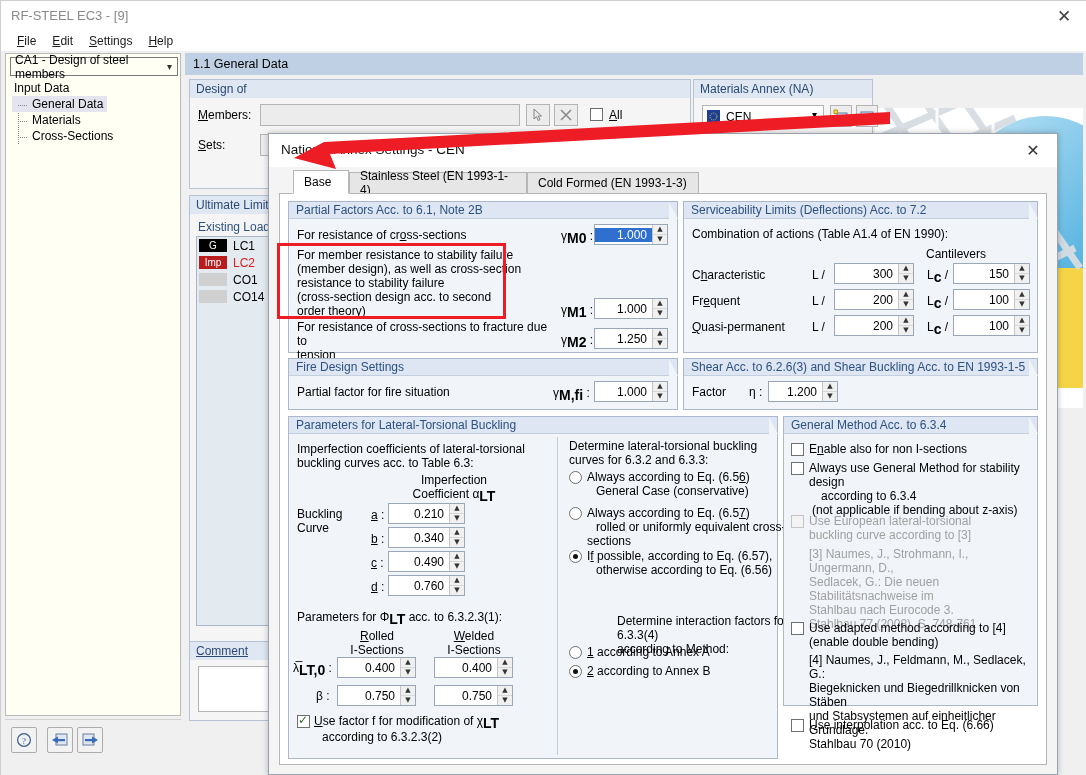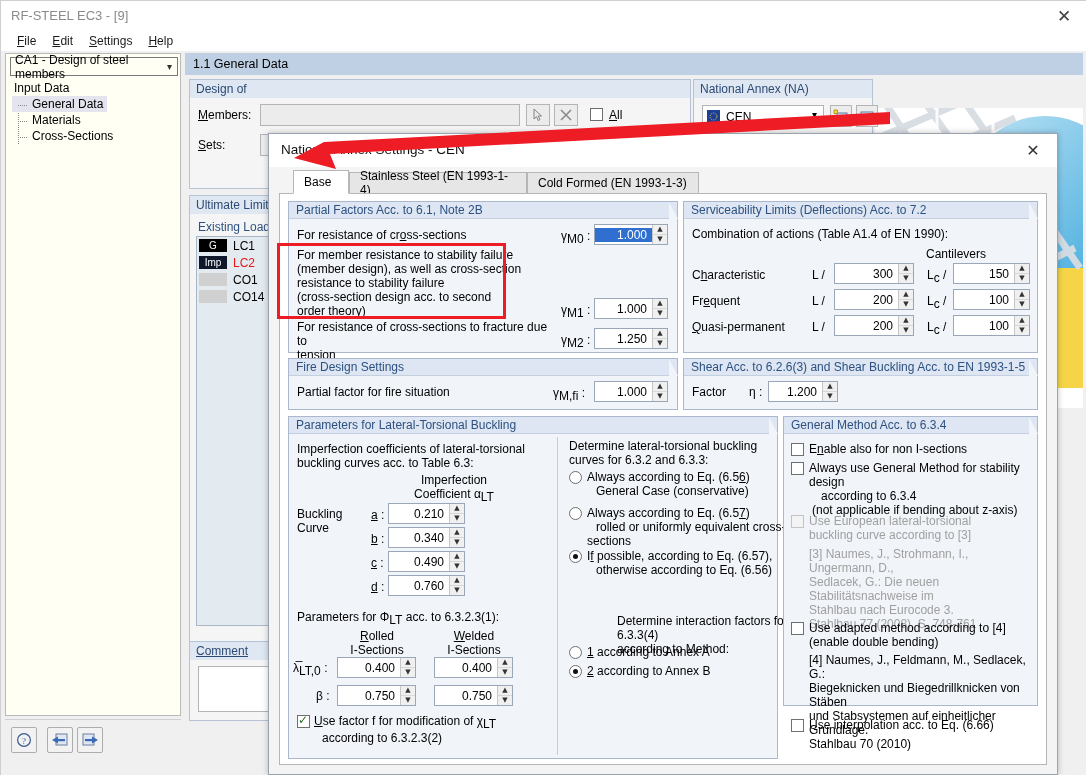--- a/index.html
+++ b/index.html
@@ -124,21 +124,21 @@
   }
   .lc-list {
     position: absolute; background: #e3eaf0; border: 1px solid #a8b6c6;
   }
   .lc-row { display: flex; align-items: center; height: 17px; padding-left: 2px; }
   .lc-tag {
     width: 28px; height: 13px; font-size: 10px; color: #fff;
     display: flex; align-items: center; justify-content: center; margin-right: 6px;
   }
   .lc-tag.g { background: #000; }
-  .lc-tag.imp { background: #0f172a; }
+  .lc-tag.imp { background: #b91c1c; }
   .lc-tag.co { background: #d0d0d0; }
 
   .btn {
     position: absolute; background: #efefef; border: 1px solid #9a9a9a;
     display: flex; align-items: center; justify-content: center;
     font-size: 12px; border-radius: 2px;
   }
 
   
   .dialog {
@@ -221,21 +221,21 @@
   .chk {
     position: absolute; width: 13px; height: 13px;
     border: 1px solid #6f6f6f; background: #fff;
   }
   .chk.on::after {
     content: '\2713'; position: absolute; left: 0px; top: -3px;
     font-size: 12px; color: #2b6b2b; font-family: "DejaVu Sans", sans-serif;
   }
   .chk.dis { border-color: #c3c3c3; background: #f3f3f3; }
 
-  sub { font-size: 12px; }
+  sub { font-size: 14px; font-weight: bold; }
   .gk { font-family: "DejaVu Sans", sans-serif; }
 
   
   .red-rect {
     position: absolute; border: 3px solid #ee1c25; pointer-events: none;
   }
   .arrow-svg { position: absolute; left: 290px; top: 110px; pointer-events: none; }
 </style>
 </head>
 <body>
@@ -372,21 +372,21 @@
             <svg width="16" height="14" viewBox="0 0 16 14">
                 <rect x="4" y="4" width="10" height="8" fill="#cfe0f5" stroke="#5a7ba8"></rect>
                 <path d="M2 1 L5 1 L5 4 L2 4 Z" fill="#f5d547" stroke="#b99a12"></path>
               </svg>
           </div>
           <div class="cb-box" style="left:400px; top:58px;"></div>
           <div class="lbl" style="left:419px; top:58px;"><u>A</u>ll</div>
         </div>
 
         <div class="group" style="left:508px; top:28px; width:180px; height:110px;">
-          <div class="group-head" style="width:178px;">National Annex (NA)</div>
+          <div class="group-head" style="width:178px;">Materials Annex (NA)</div>
           <div class="tf white" style="left:8px; top:25px; width:122px; height:22px;">
             <svg style="position:absolute; left:4px; top:4px;" width="13" height="13" viewBox="0 0 13 13">
                 <rect width="13" height="13" fill="#1c3f94"></rect>
                 <circle cx="6.5" cy="6.5" r="3.4" fill="none" stroke="#f5d547" stroke-width="1" stroke-dasharray="1 1.2"></circle>
               </svg>
             <span style="position:absolute; left:23px; top:4px; font-size:12px;">CEN</span>
             <span class="gk" style="position:absolute; right:6px; top:3px; font-size:10px;">▾</span>
           </div>
           <div class="iconbtn" style="left:136px; top:25px; width:22px;">
             <svg width="16" height="14" viewBox="0 0 16 14">

